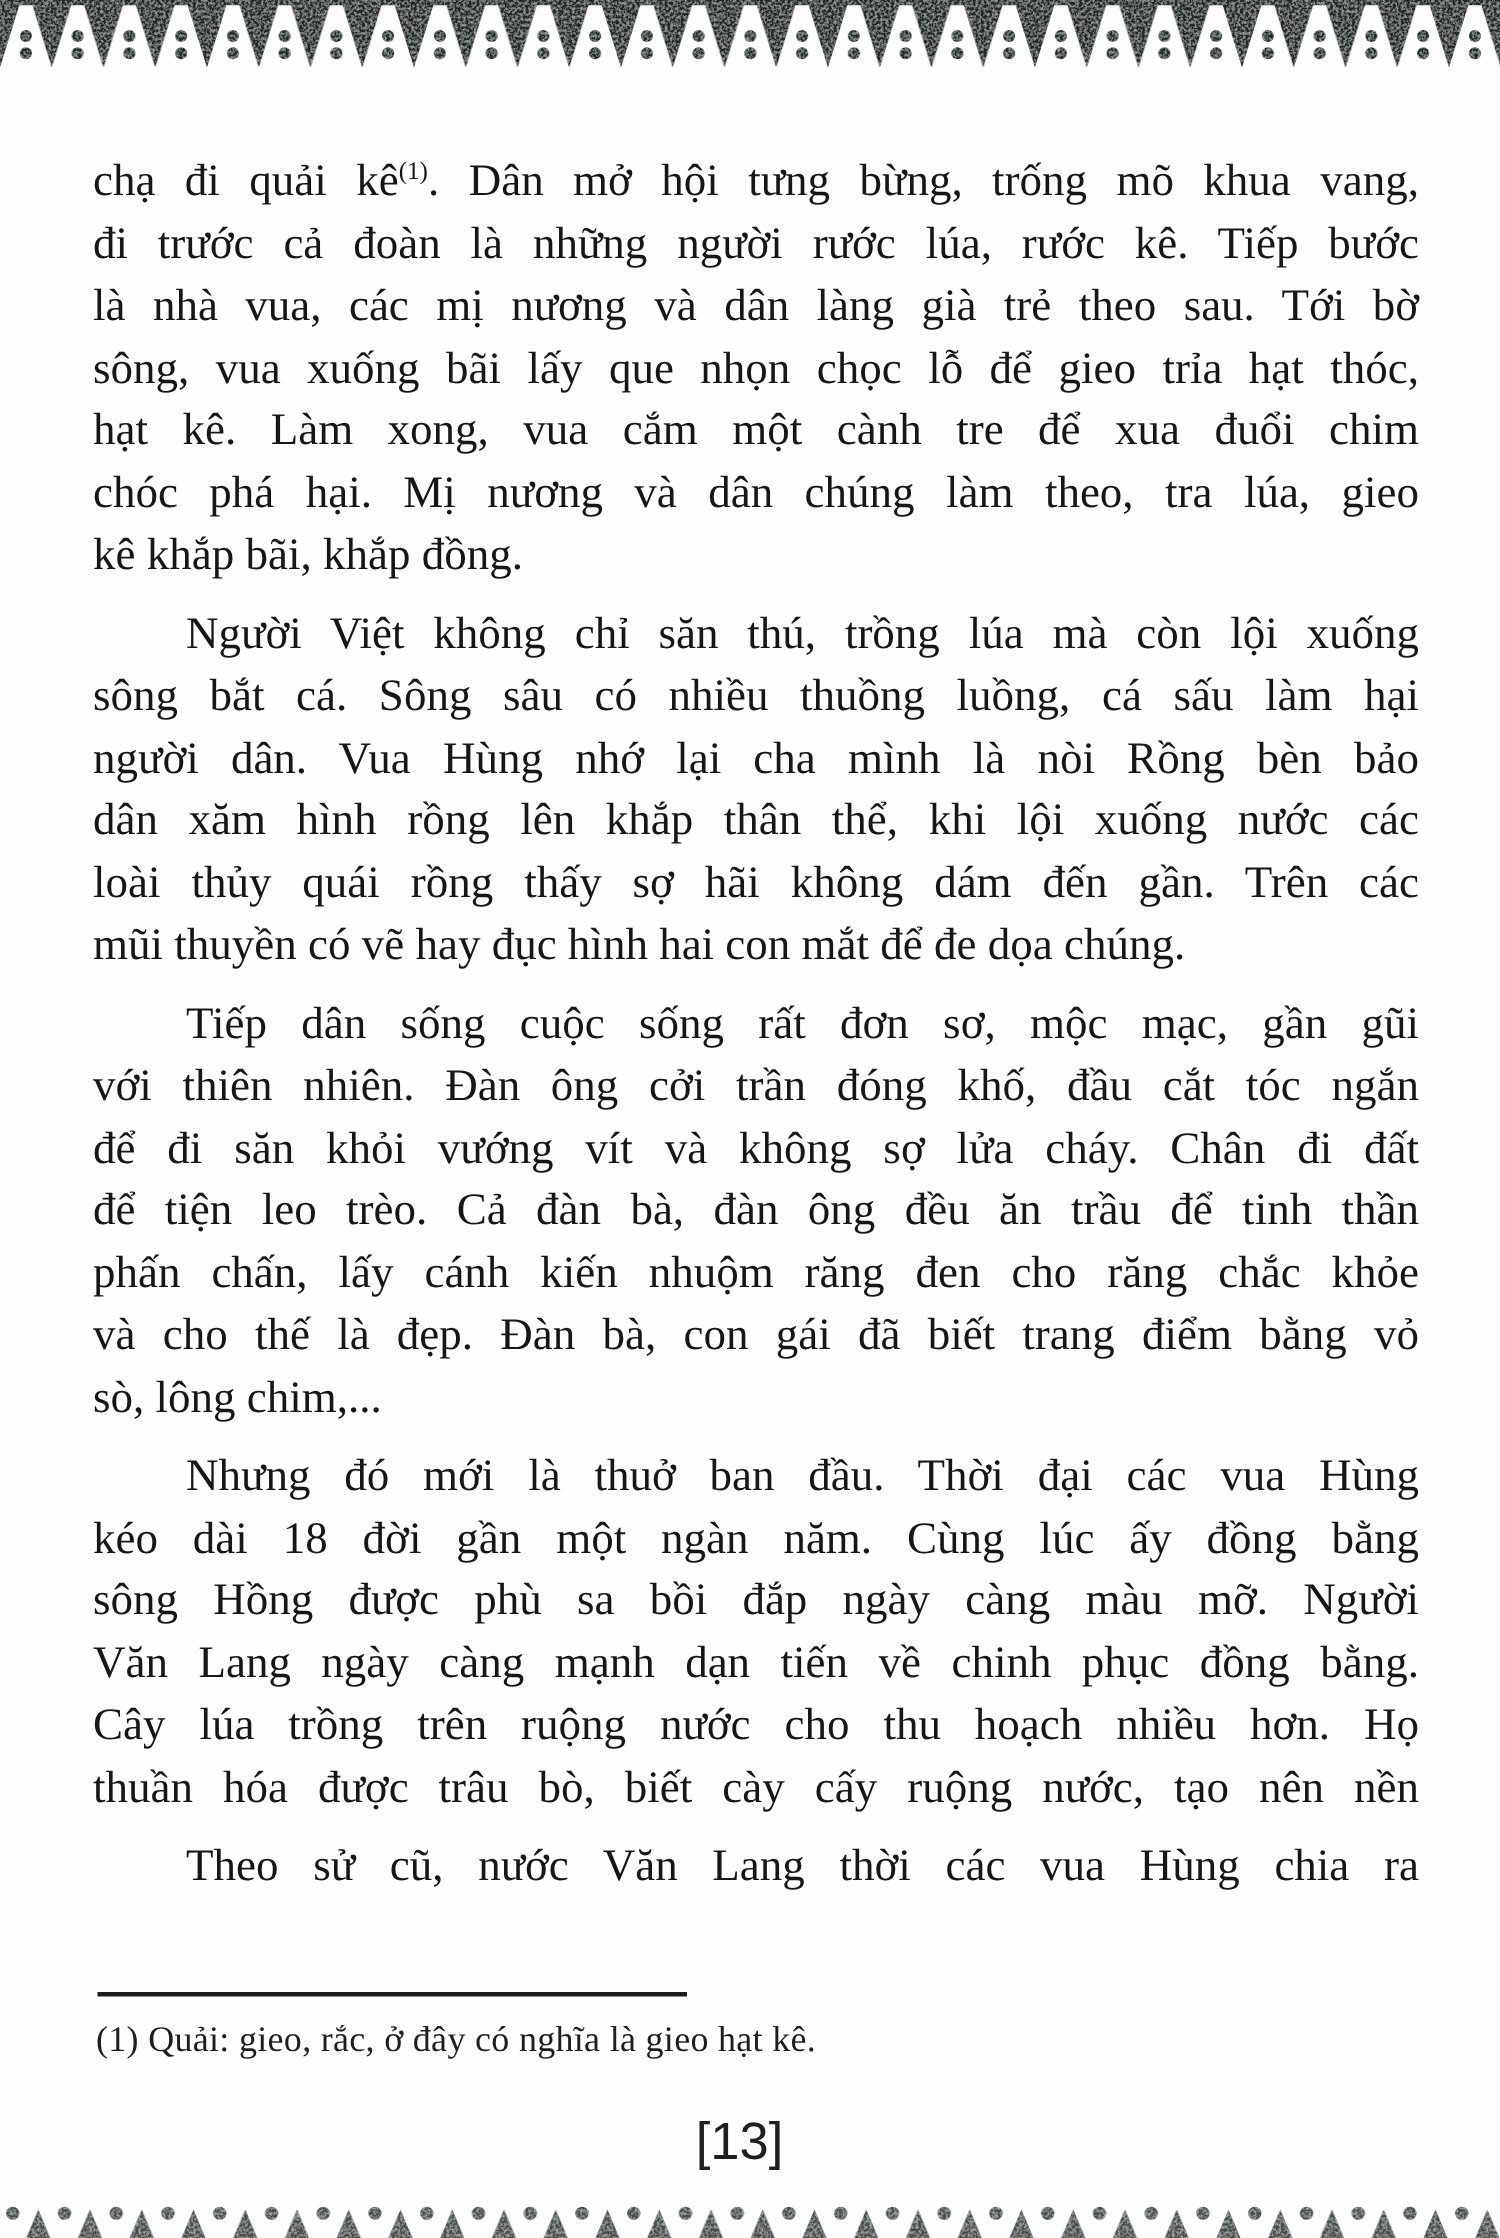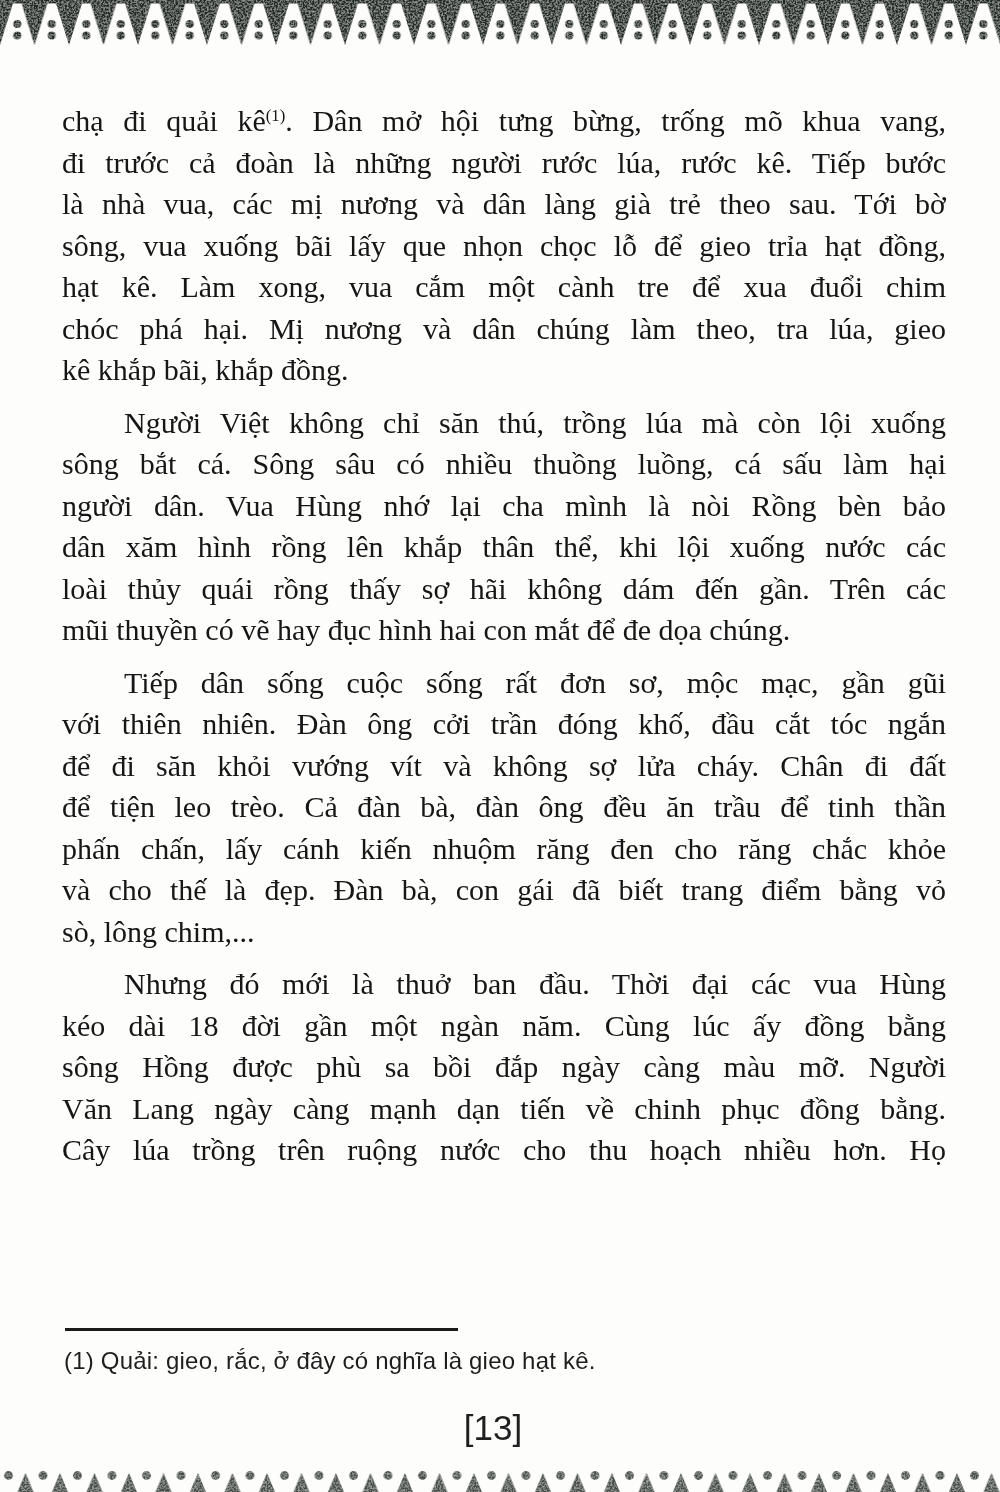--- a/index.html
+++ b/index.html
@@ -37,21 +37,21 @@
     left: 65px;
     top: 1328px;
     width: 393px;
     height: 0;
     border-top: 3px solid #1b1b1b;
   }
   .footnote {
     position: absolute;
     left: 64px;
     top: 1347px;
-    font-family: Liberation Sans, sans-serif;
+    font-family: Liberation Serif, serif;
     font-size: 24px;
     color: #1e1e1e;
     letter-spacing: 0.2px;
   }
   .pagenum {
     position: absolute;
     left: 0;
     top: 1408px;
     width: 986px;
     text-align: center;
@@ -93,21 +93,21 @@
       </pattern>
     </defs>
     <rect width="1000" height="48" fill="url(#topPat)" filter="url(#grain)"></rect>
   </svg>
 
   <div class="content">
       <div class="para">
         <div class="line j">chạ đi quải kê<sup>(1)</sup>. Dân mở hội tưng bừng, trống mõ khua vang,</div>
         <div class="line j">đi trước cả đoàn là những người rước lúa, rước kê. Tiếp bước</div>
         <div class="line j">là nhà vua, các mị nương và dân làng già trẻ theo sau. Tới bờ</div>
-        <div class="line j">sông, vua xuống bãi lấy que nhọn chọc lỗ để gieo trỉa hạt đồng,</div>
+        <div class="line j">sông, vua xuống bãi lấy que nhọn chọc lỗ để gieo trỉa hạt thóc,</div>
         <div class="line j">hạt kê. Làm xong, vua cắm một cành tre để xua đuổi chim</div>
         <div class="line j">chóc phá hại. Mị nương và dân chúng làm theo, tra lúa, gieo</div>
         <div class="line">kê khắp bãi, khắp đồng.</div>
       </div>
       <div class="para">
         <div class="line j ind">Người Việt không chỉ săn thú, trồng lúa mà còn lội xuống</div>
         <div class="line j">sông bắt cá. Sông sâu có nhiều thuồng luồng, cá sấu làm hại</div>
         <div class="line j">người dân. Vua Hùng nhớ lại cha mình là nòi Rồng bèn bảo</div>
         <div class="line j">dân xăm hình rồng lên khắp thân thể, khi lội xuống nước các</div>
         <div class="line j">loài thủy quái rồng thấy sợ hãi không dám đến gần. Trên các</div>
@@ -121,20 +121,24 @@
         <div class="line j">phấn chấn, lấy cánh kiến nhuộm răng đen cho răng chắc khỏe</div>
         <div class="line j">và cho thế là đẹp. Đàn bà, con gái đã biết trang điểm bằng vỏ</div>
         <div class="line">sò, lông chim,...</div>
       </div>
       <div class="para">
         <div class="line j ind">Nhưng đó mới là thuở ban đầu. Thời đại các vua Hùng</div>
         <div class="line j">kéo dài 18 đời gần một ngàn năm. Cùng lúc ấy đồng bằng</div>
         <div class="line j">sông Hồng được phù sa bồi đắp ngày càng màu mỡ. Người</div>
         <div class="line j">Văn Lang ngày càng mạnh dạn tiến về chinh phục đồng bằng.</div>
         <div class="line j">Cây lúa trồng trên ruộng nước cho thu hoạch nhiều hơn. Họ</div>
+        <div class="line j">thuần hóa được trâu bò, biết cày cấy ruộng nước, tạo nên nền</div>
+      </div>
+      <div class="para">
+        <div class="line j ind">Theo sử cũ, nước Văn Lang thời các vua Hùng chia ra</div>
       </div>
     </div>
 
   <div class="fnsep"></div>
 
   <div class="footnote">(1) Quải: gieo, rắc, ở đây có nghĩa là gieo hạt kê.</div>
 
   <div class="pagenum">[13]</div>
 
   <svg class="bottom-border" width="1000" height="24" viewBox="0 0 1000 24">

